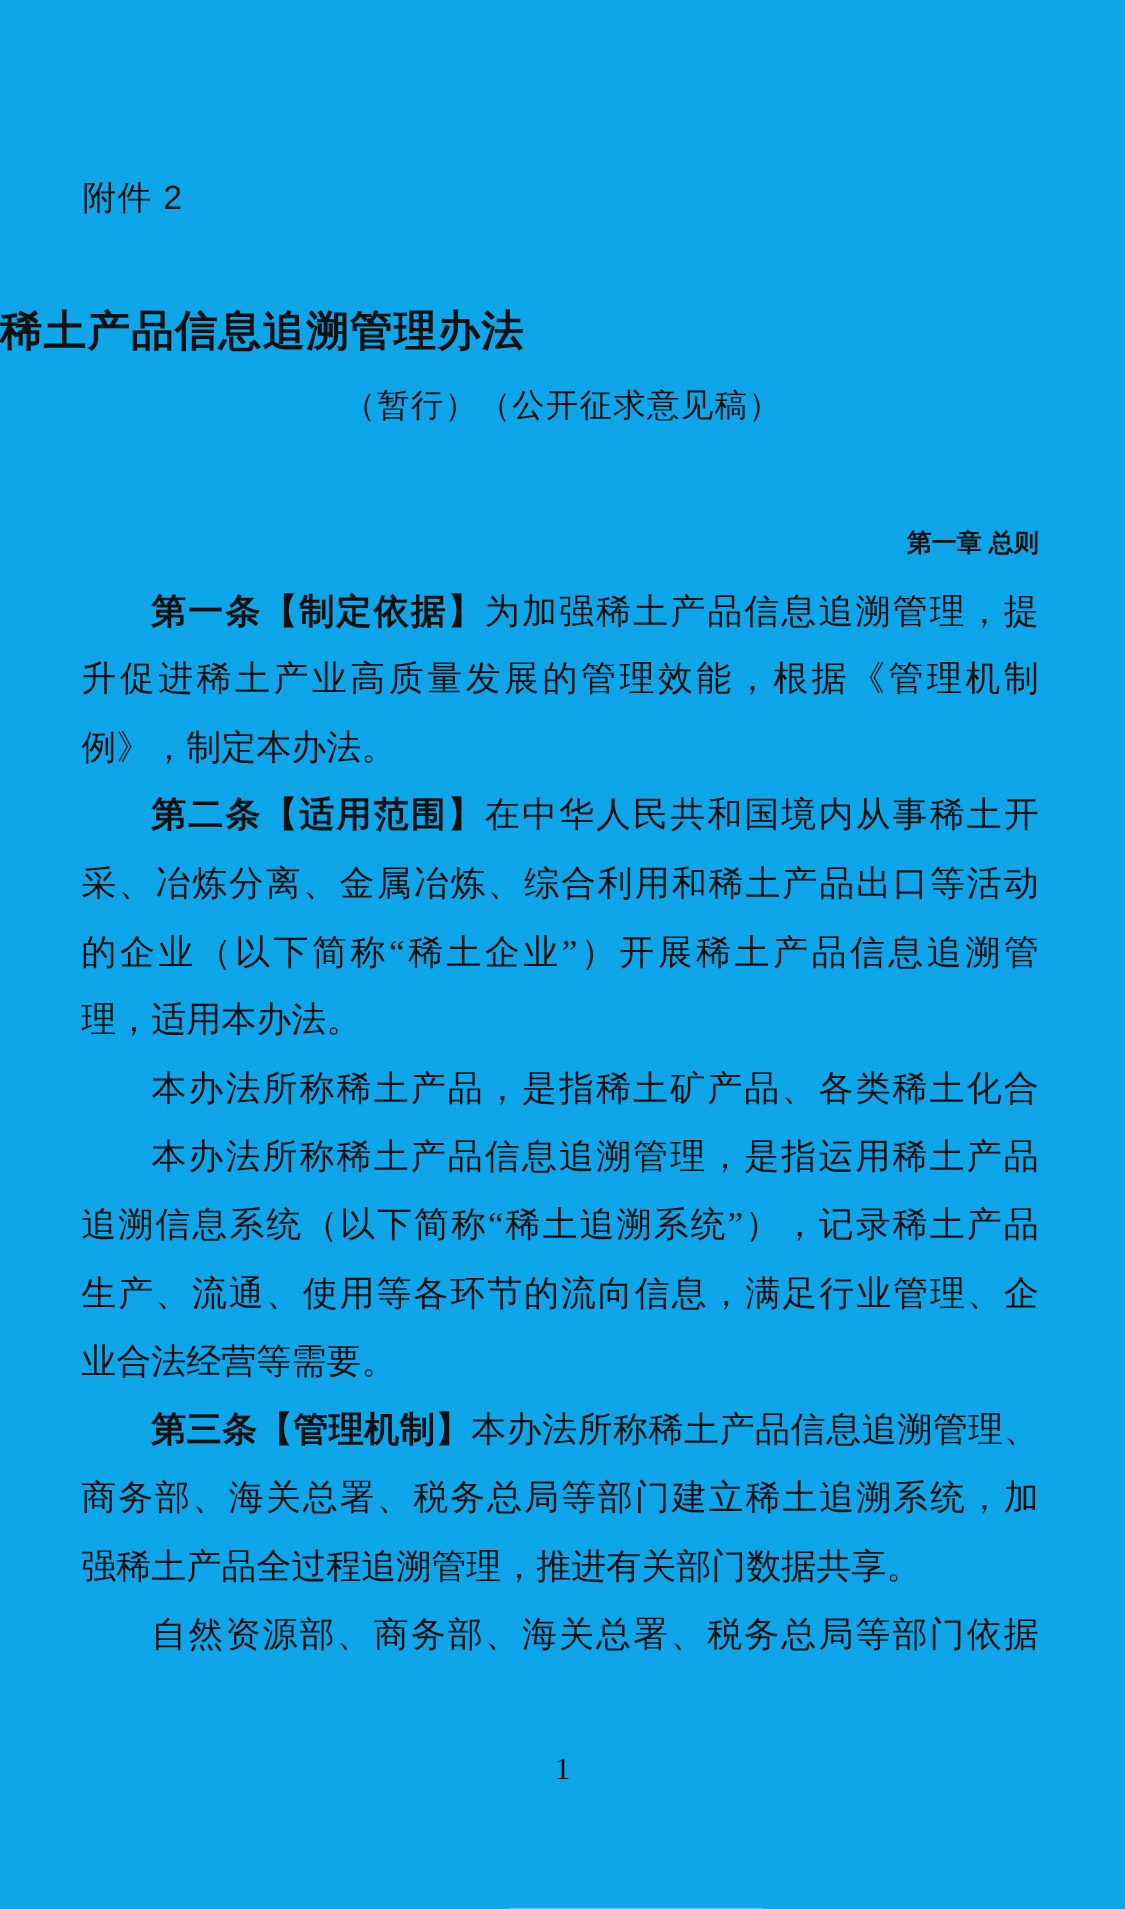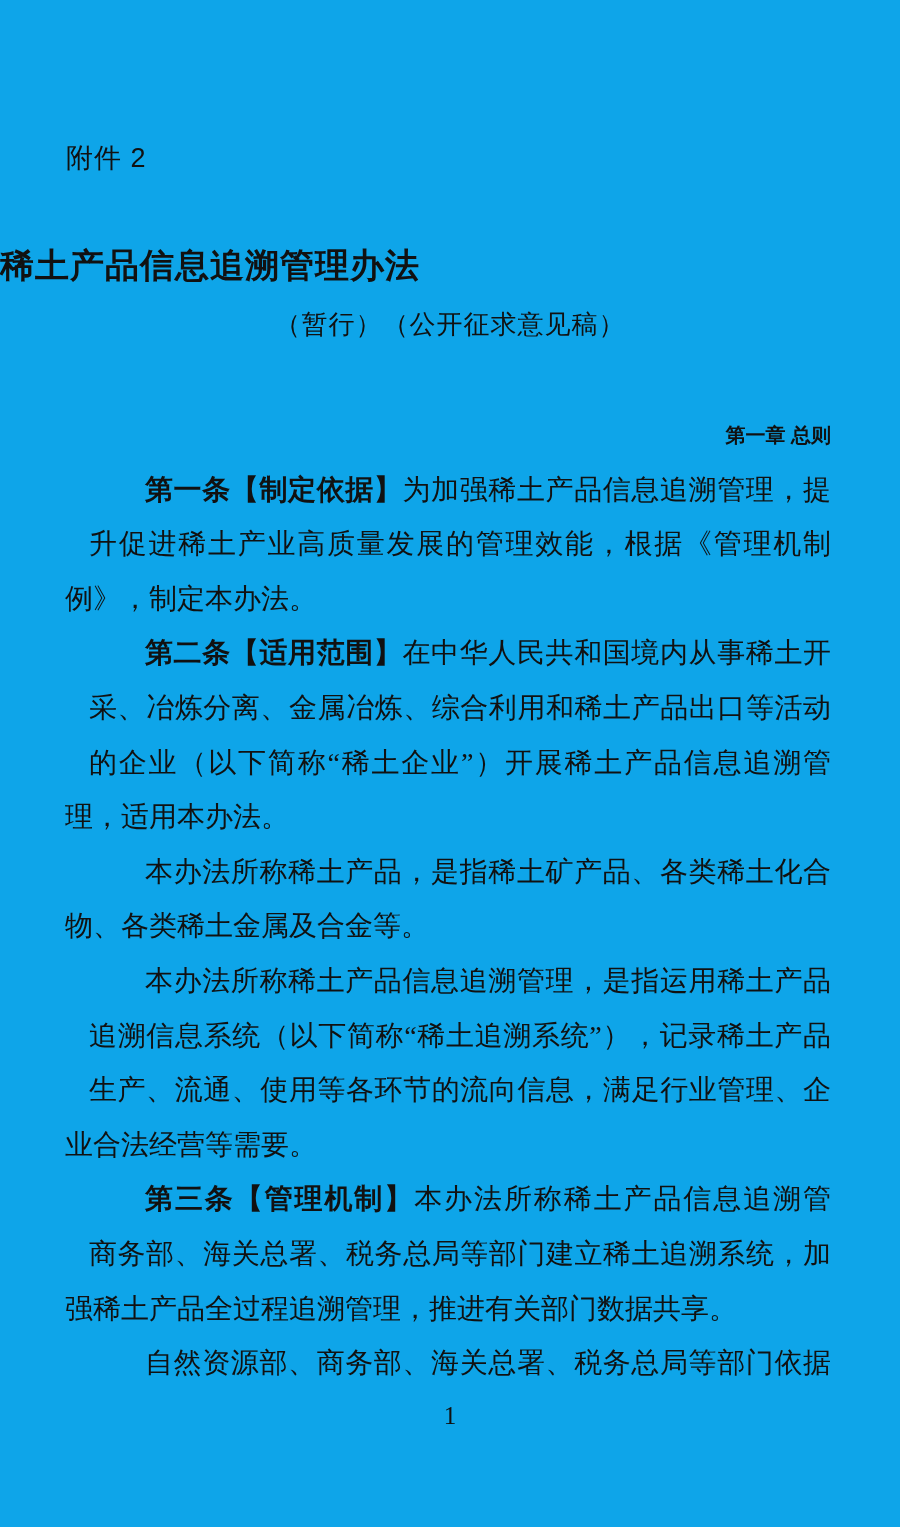--- a/index.html
+++ b/index.html
@@ -57,21 +57,21 @@
     font-weight: bold;
     font-size: 20px;
     margin: 0;
   }
   .line {
     margin: 0;
     height: 54.6px;
     overflow: hidden;
     text-align: justify;
   }
-  .fill { text-align-last: justify; margin-left: 24px; }
+  .fill { text-align-last: justify; }
   .indent { text-indent: 56px; }
   .lead { font-weight: bold; }
   .page-number {
     position: absolute;
     top: 1402px;
     left: 0;
     width: 100%;
     text-align: center;
     font-size: 25px;
   }
@@ -94,21 +94,20 @@
     <p class="line fill indent"><span class="lead">第一条【制定依据】</span><span>为加强稀土产品信息追溯管理，提</span></p>
     <p class="line fill"><span>升促进稀土产业高质量发展的管理效能，根据《管理机制</span></p>
     <p class="line"><span>例》，制定本办法。</span></p>
 
     <p class="line fill indent"><span class="lead">第二条【适用范围】</span><span>在中华人民共和国境内从事稀土开</span></p>
     <p class="line fill"><span>采、冶炼分离、金属冶炼、综合利用和稀土产品出口等活动</span></p>
     <p class="line fill"><span>的企业（以下简称“稀土企业”）开展稀土产品信息追溯管</span></p>
     <p class="line"><span>理，适用本办法。</span></p>
 
     <p class="line fill indent"><span>本办法所称稀土产品，是指稀土矿产品、各类稀土化合</span></p>
-    <p class="line"><span>物、各类稀土金属及合金等。</span></p>
 
     <p class="line fill indent"><span>本办法所称稀土产品信息追溯管理，是指运用稀土产品</span></p>
     <p class="line fill"><span>追溯信息系统（以下简称“稀土追溯系统”），记录稀土产品</span></p>
     <p class="line fill"><span>生产、流通、使用等各环节的流向信息，满足行业管理、企</span></p>
     <p class="line"><span>业合法经营等需要。</span></p>
 
     <p class="line fill indent"><span class="lead">第三条【管理机制】</span><span>本办法所称稀土产品信息追溯管理、</span></p>
     <p class="line fill"><span>商务部、海关总署、税务总局等部门建立稀土追溯系统，加</span></p>
     <p class="line"><span>强稀土产品全过程追溯管理，推进有关部门数据共享。</span></p>
 

